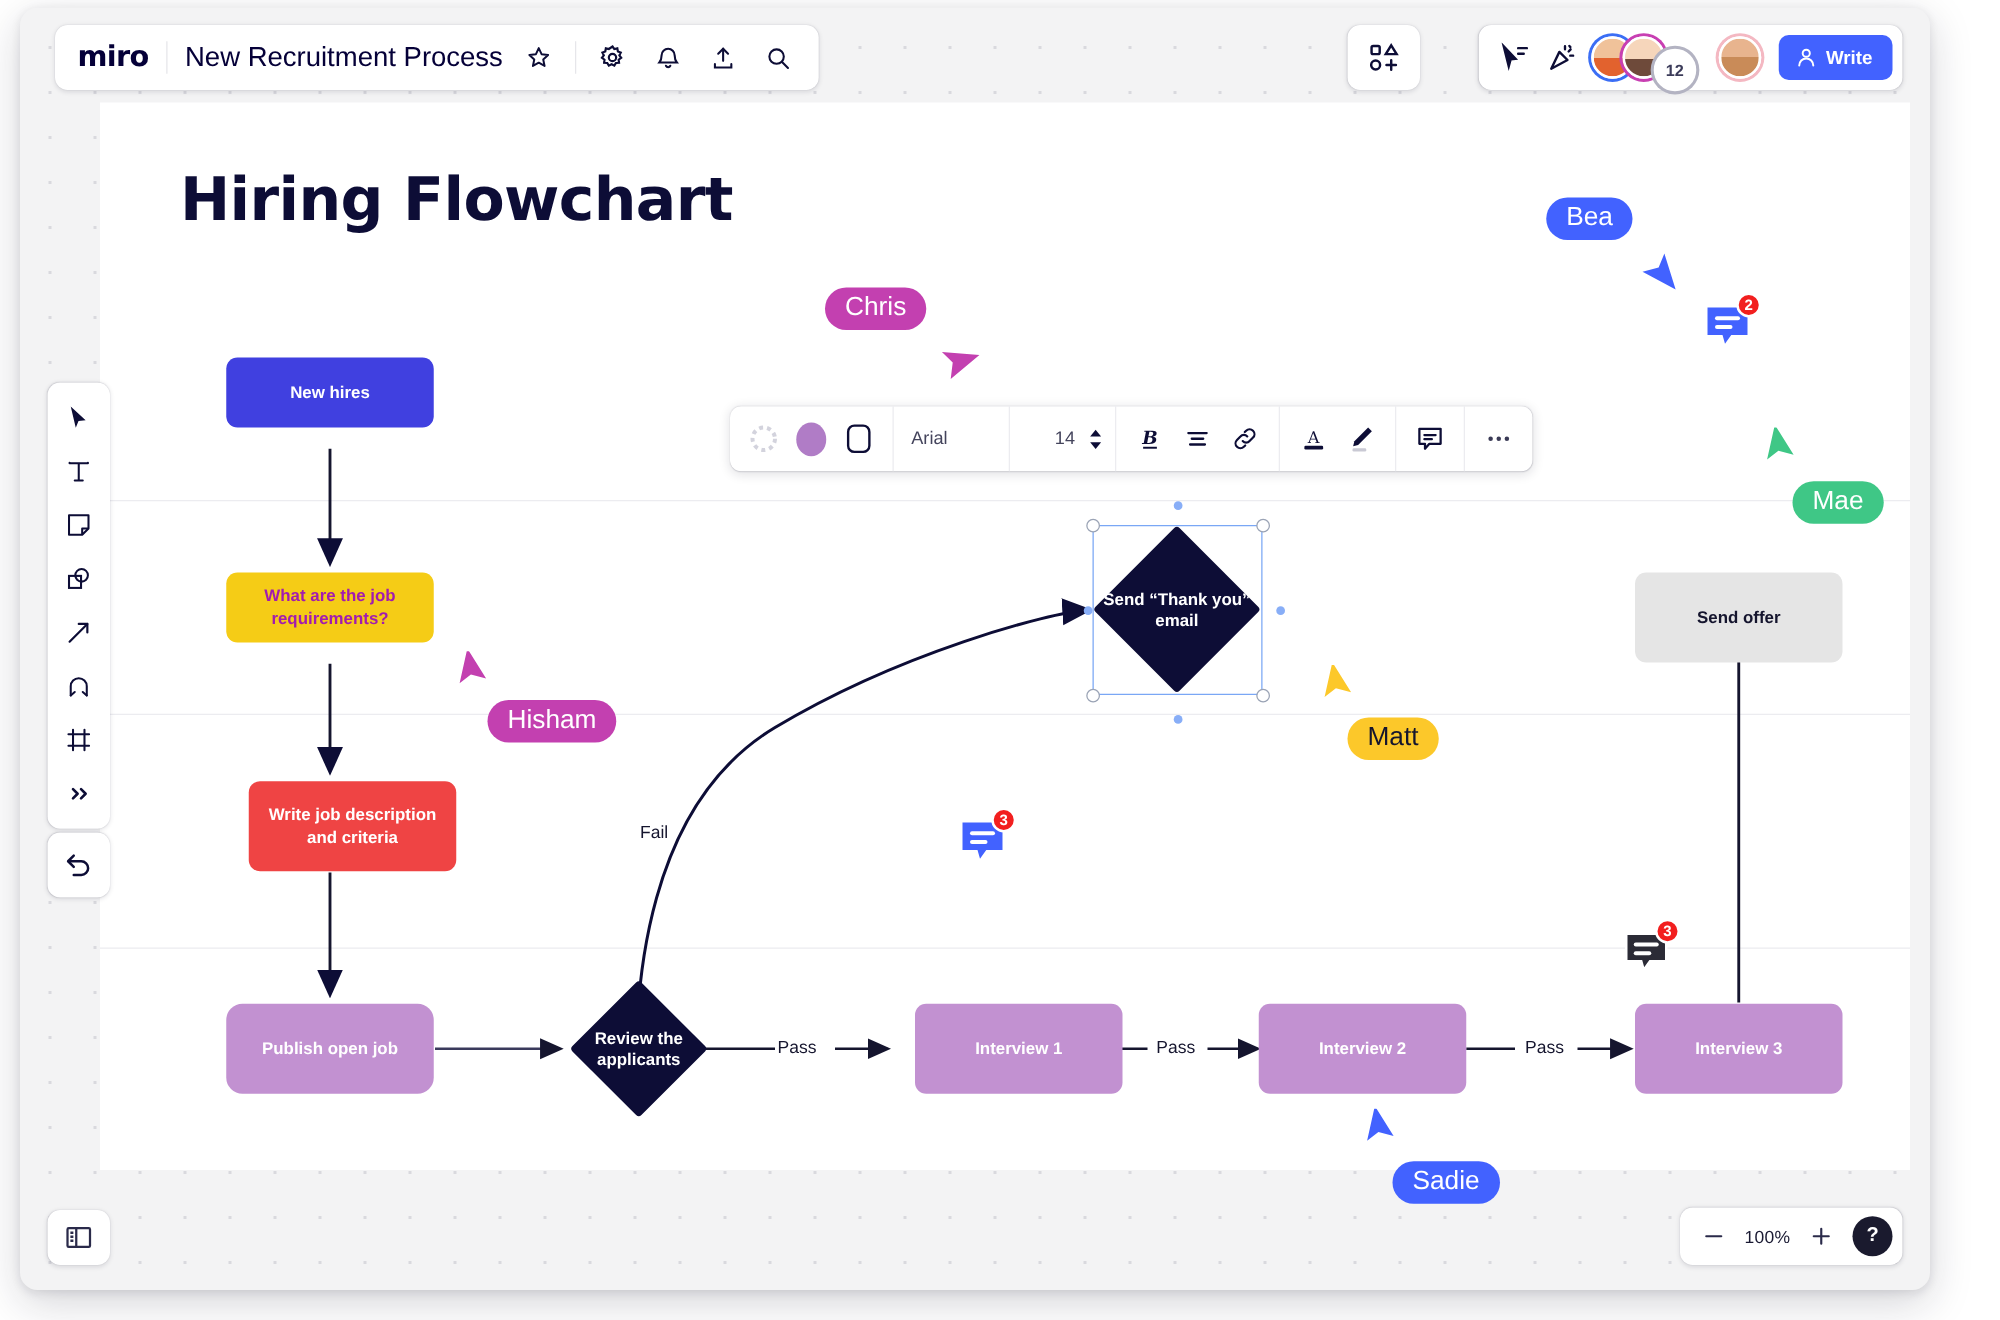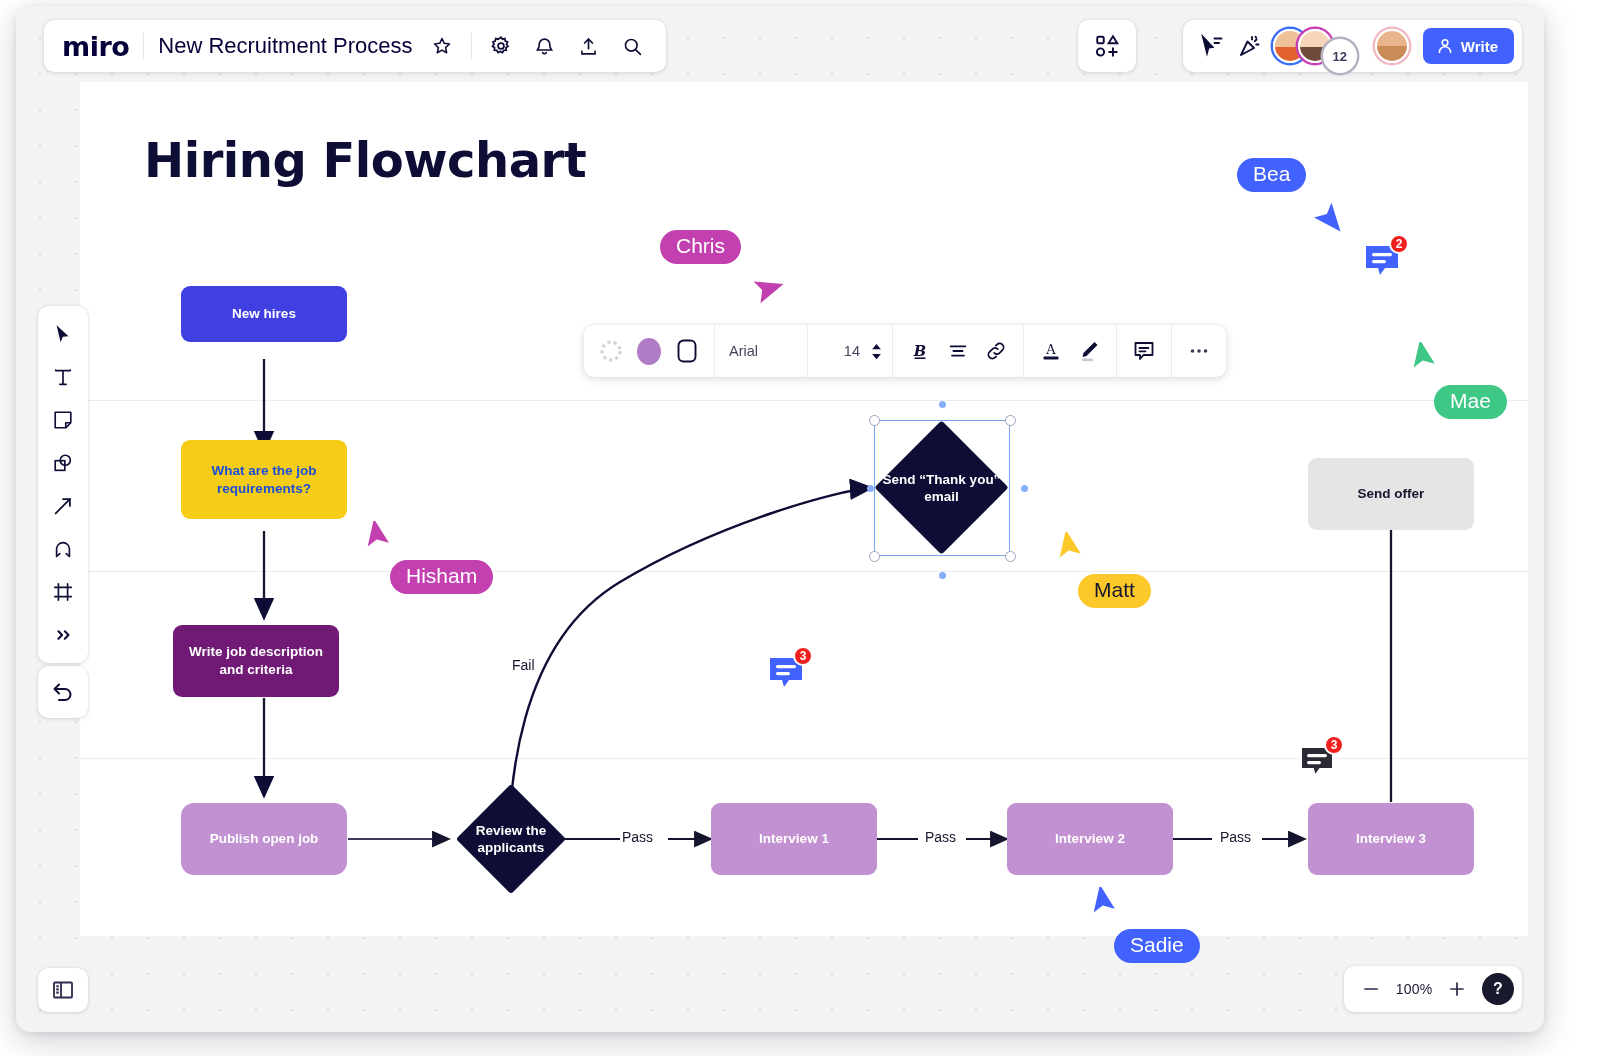--- a/index.html
+++ b/index.html
@@ -47,21 +47,21 @@
     height: 52px;
     background: #ffffff;
     border-radius: 10px;
     box-shadow: 0 1px 4px rgba(20,20,43,.12), 0 0 1px rgba(20,20,43,.16);
     display: flex; align-items: center;
     padding: 0 18px;
     gap: 14px;
   }
   .miro-logo {
     font-family: "DejaVu Sans", sans-serif;
-    font-size: 27px; font-weight: 700;
+    font-size: 23px; font-weight: 700;
     letter-spacing: -0.5px;
     color: #050038;
     line-height: 1;
   }
   .vsep { width: 1px; height: 26px; background: #e6e6ea; }
   .board-title {
     font-size: 22px; color: #050038; white-space: nowrap;
     font-weight: 400;
   }
   .ticon { display: flex; align-items: center; justify-content: center;
@@ -278,24 +278,24 @@
 
         <path d="M 430 810 C 424 700 440 560 540 500 C 640 440 760 408 790 406" fill="none" stroke="#0d0d36" stroke-width="2.4" marker-end="url(#ahb)"></path>
       </svg>
 
       <div class="edge-label" style="left:432px; top:575px;">Fail</div>
       <div class="edge-label" style="left:542px; top:747px;">Pass</div>
       <div class="edge-label" style="left:845px; top:747px;">Pass</div>
       <div class="edge-label" style="left:1140px; top:747px;">Pass</div>
 
       <div class="node" style="left:101px; top:204px; width:166px; height:56px; background:#4040e0; color:#fff;">New hires</div>
-      <div class="node" style="left:101px; top:358px; width:166px; height:79px; background:#f5cc16; color:#1d4ed8;">What are the job requirements?</div>
-      <div class="node" style="left:93px; top:543px; width:166px; height:72px; background:#701a75; color:#fff;">Write job description and criteria</div>
+      <div class="node" style="left:101px; top:376px; width:166px; height:56px; background:#f5cc16; color:#a21caf;">What are the job requirements?</div>
+      <div class="node" style="left:119px; top:543px; width:166px; height:72px; background:#ef4444; color:#fff;">Write job description and criteria</div>
       <div class="node" style="left:101px; top:721px; width:166px; height:72px; background:#c291d1; color:#fff;border-radius:13px;">Publish open job</div>
-      <div class="node" style="left:631px; top:721px; width:166px; height:72px; background:#c291d1; color:#fff;">Interview 1</div>
+      <div class="node" style="left:652px; top:721px; width:166px; height:72px; background:#c291d1; color:#fff;">Interview 1</div>
       <div class="node" style="left:927px; top:721px; width:166px; height:72px; background:#c291d1; color:#fff;">Interview 2</div>
       <div class="node" style="left:1228px; top:721px; width:166px; height:72px; background:#c291d1; color:#fff;">Interview 3</div>
       <div class="node" style="left:1228px; top:376px; width:166px; height:72px; background:#e5e5e5; color:#15152e;">Send offer</div>
 
       <div class="diamond" style="left:392px; top:718px; width:78px; height:78px;"></div>
       <div class="diamond-label" style="left:378px; top:720px; width:106px; height:74px;">Review the applicants</div>
 
       <div class="diamond" style="left:814px; top:358px; width:95px; height:95px;"></div>
       <div class="diamond-label" style="left:800px; top:360px; width:123px; height:92px;">Send “Thank you” email</div>
 

